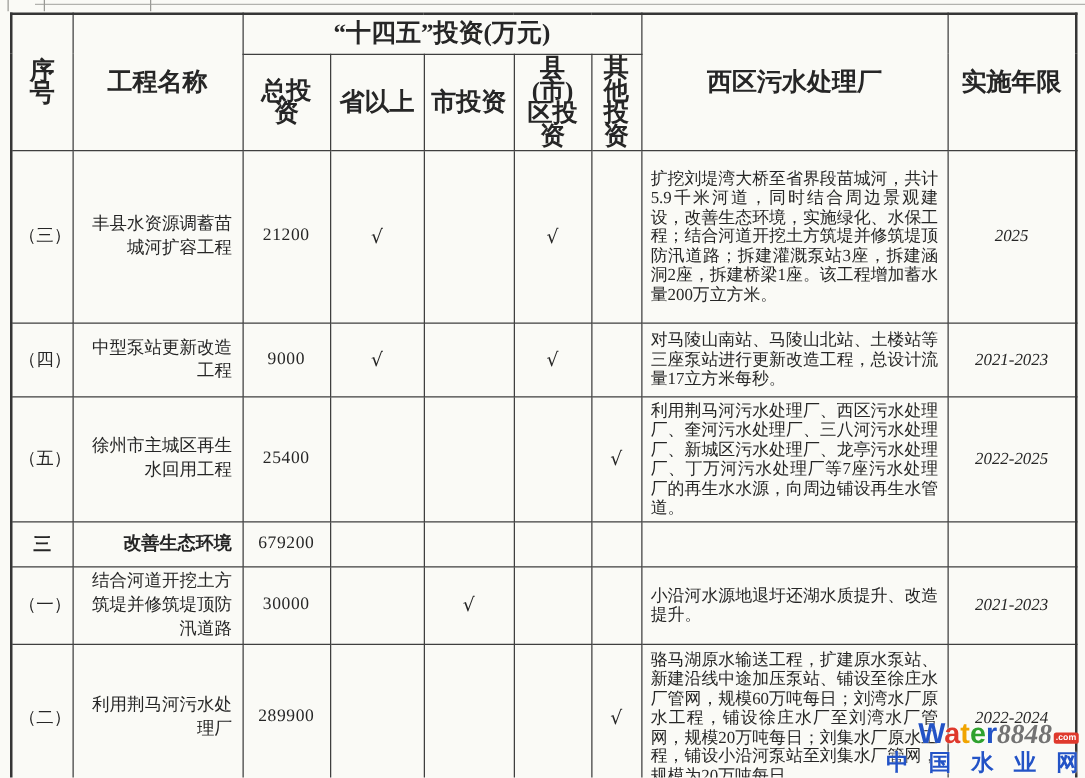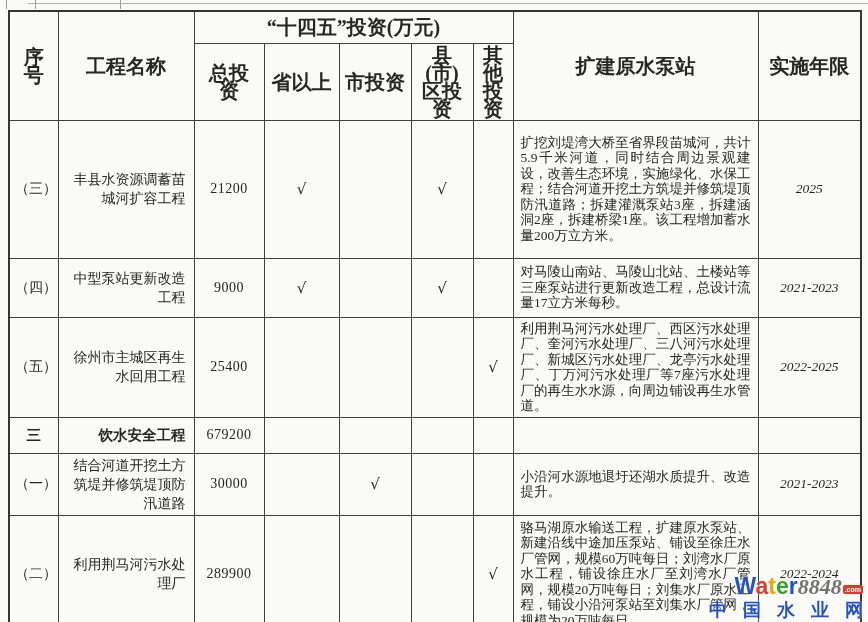--- a/index.html
+++ b/index.html
@@ -92,21 +92,21 @@
       <col style="width:62px">
     <col style="width:40px">
       <col style="width:245px">
       <col style="width:103px">
   </colgroup>
   <thead>
     <tr class="h1">
       <th rowspan="2">序号</th>
       <th rowspan="2">工程名称</th>
       <th colspan="5">“十四五”投资(万元)</th>
-      <th rowspan="2">扩建原水泵站</th>
+      <th rowspan="2">西区污水处理厂</th>
       <th rowspan="2">实施年限</th>
     </tr>
     <tr class="h2">
       <th>总投资</th>
       <th>省以上</th>
       <th>市投资</th>
       <th>县(市)区投资</th>
       <th>其他投资</th>
     </tr>
   </thead>
@@ -145,21 +145,21 @@
       <td class="check"></td>
       <td class="check"></td>
       <td class="check">√</td>
       <td class="content">
           <div class="content-text">利用荆马河污水处理厂、西区污水处理厂、奎河污水处理厂、三八河污水处理厂、新城区污水处理厂、龙亭污水处理厂、丁万河污水处理厂等7座污水处理厂的再生水水源，向周边铺设再生水管道。</div>
         </td>
       <td class="years">2022-2025</td>
     </tr>
     <tr class="r3 emphasis">
       <td class="seq">三</td>
-      <td class="name">饮水安全工程</td>
+      <td class="name">改善生态环境</td>
       <td class="num">679200</td>
       <td class="check"></td>
       <td class="check"></td>
       <td class="check"></td>
       <td class="check"></td>
       <td class="content">
           <div class="content-text"></div>
         </td>
       <td class="years"></td>
     </tr>

